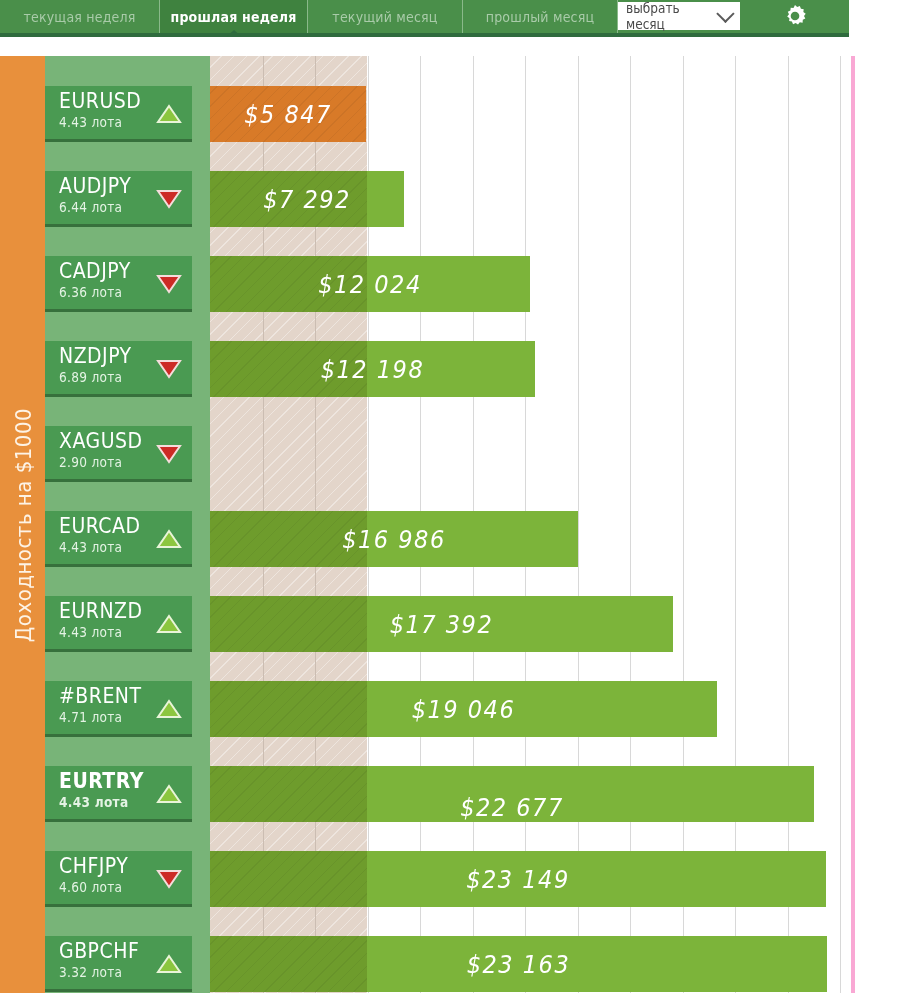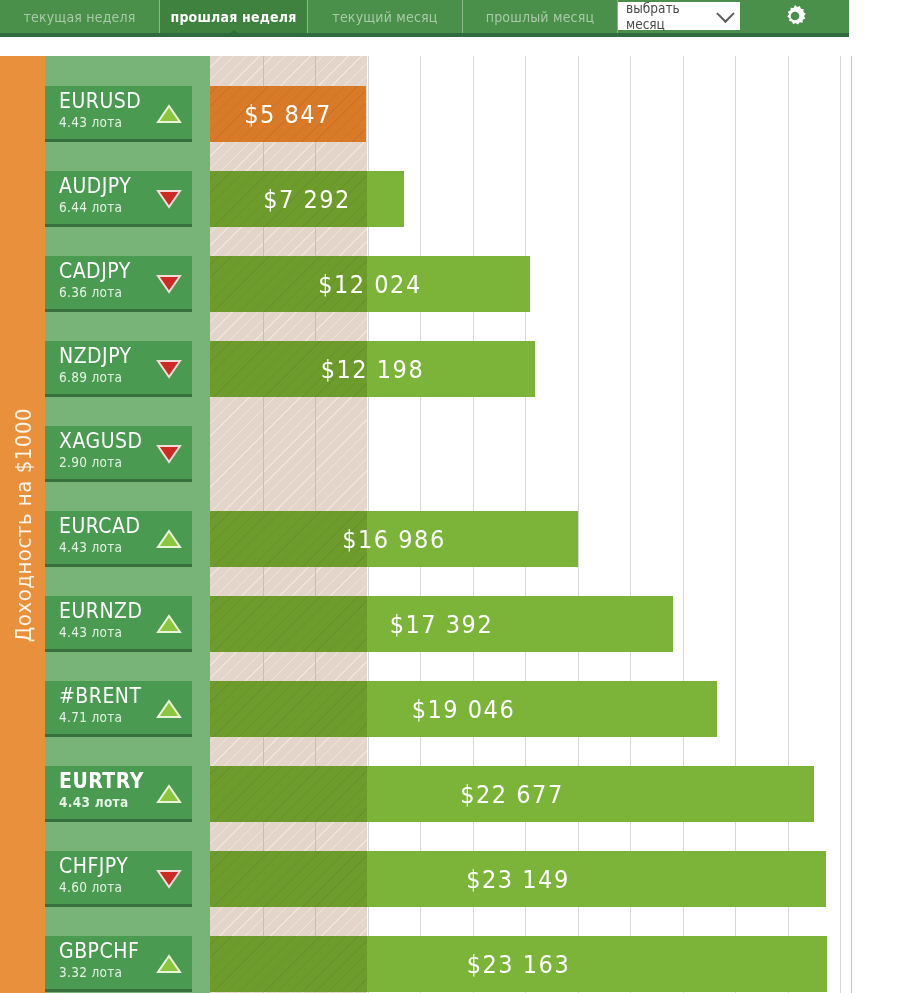--- a/index.html
+++ b/index.html
@@ -76,21 +76,21 @@
   .sym-lots{
     position:absolute;left:14px;top:28px;
     color:#e4f3e4;font-size:13.5px;line-height:16px;letter-spacing:.3px;
   }
   .sym-arrow{position:absolute;right:10px;top:18px;width:26px;height:20px;}
   .sym-arrow svg{display:block;}
 
   
   .chart{
     position:absolute;left:210px;top:56px;width:641px;height:937px;
-    background:#ffffff;border-right:1px solid #f9a8d4;overflow:hidden;
+    background:#ffffff;border-right:4px solid #f9a8d4;overflow:hidden;font-style:italic;
   }
   .gridline{position:absolute;top:0;bottom:0;width:1px;background:#d8d8d8;}
   .hatch-zone{
     position:absolute;left:0;top:0;height:937px;
     background-color:#e3d5ca;
     background-image:repeating-linear-gradient(
       -45deg,rgba(255,255,255,.38) 0 1px,rgba(255,255,255,0) 1px 9px);
   }
   .hatch-grid{position:absolute;top:0;bottom:0;width:1px;background:#cbbdb2;}
 
@@ -286,21 +286,21 @@
         <span class="bar-value">$16 986</span>
       </div>
       <div class="bar green" style="top: 540px; left: 0px; width: 463px;">
         <div class="bar-fill-dark" style="width: 157px;"></div>
         <span class="bar-value">$17 392</span>
       </div>
       <div class="bar green" style="top: 625px; left: 0px; width: 507px;">
         <div class="bar-fill-dark" style="width: 157px;"></div>
         <span class="bar-value">$19 046</span>
       </div>
-      <div class="bar green" style="top: 710px; left: 0px; width: 604px;">
+      <div class="bar green" style="top: 710px; left: 0px; width: 604px; align-items: flex-end;">
         <div class="bar-fill-dark" style="width: 157px;"></div>
         <span class="bar-value">$22 677</span>
       </div>
       <div class="bar green" style="top: 795px; left: 0px; width: 616px;">
         <div class="bar-fill-dark" style="width: 157px;"></div>
         <span class="bar-value">$23 149</span>
       </div>
       <div class="bar green" style="top: 880px; left: 0px; width: 617px;">
         <div class="bar-fill-dark" style="width: 157px;"></div>
         <span class="bar-value">$23 163</span>

